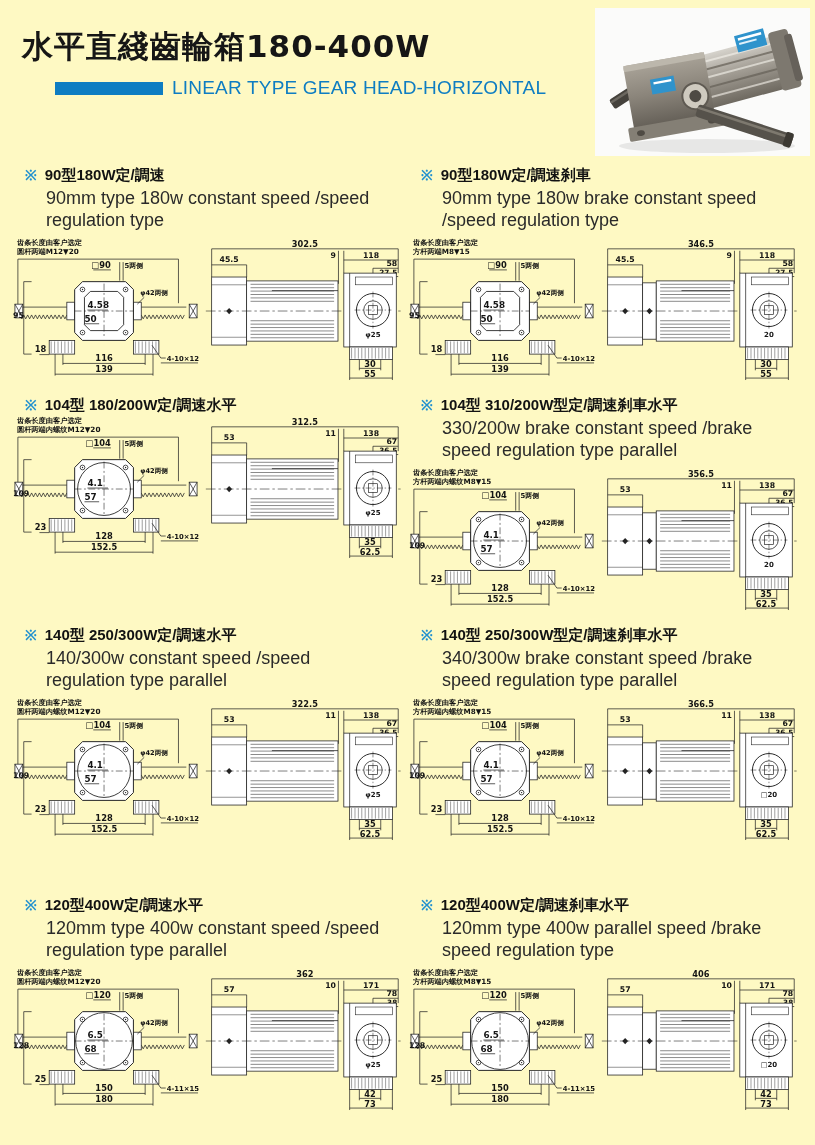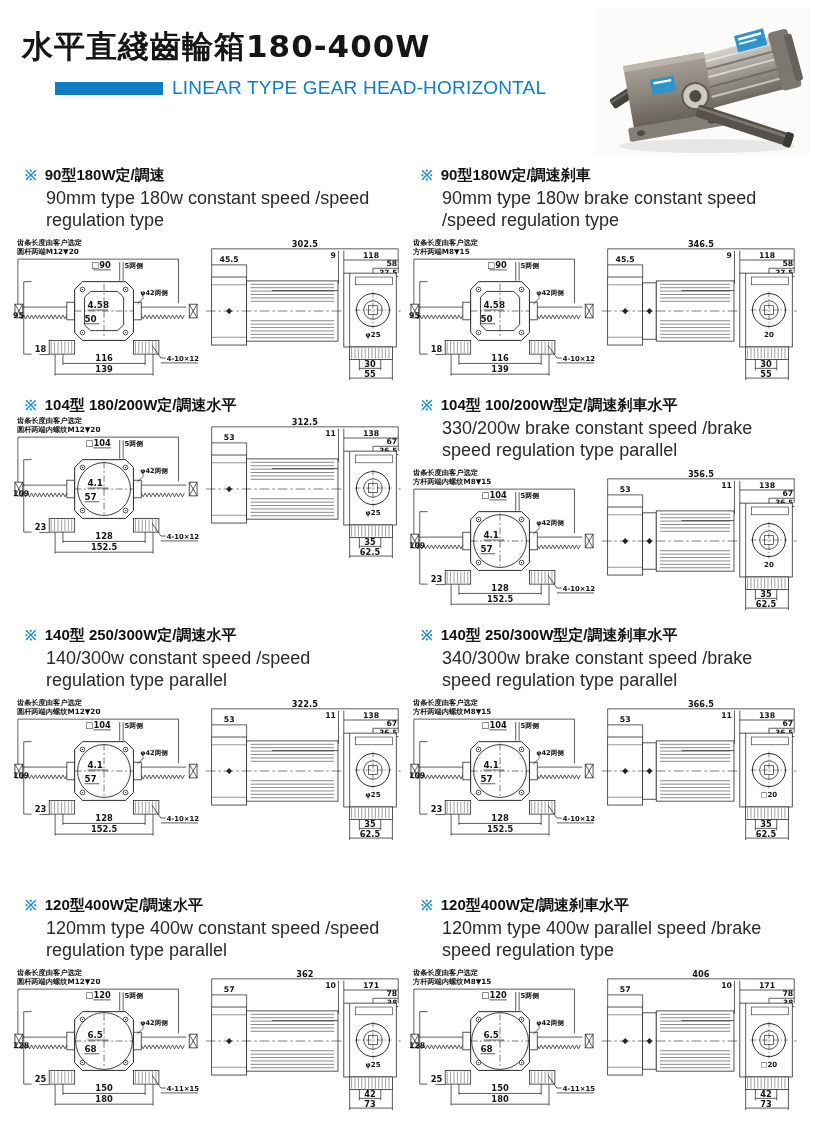--- a/index.html
+++ b/index.html
@@ -1,16 +1,16 @@
 <!DOCTYPE html>
 <html><head>
 <meta charset="utf-8">
 <style>
   html,body{margin:0;padding:0;background:#e8e8e8;}
-  .page{position:relative;width:815px;height:1145px;background:#ffffff;overflow:hidden;
+  .page{position:relative;width:815px;height:1145px;background:#fef9c3;overflow:hidden;
         font-family:"Liberation Sans",sans-serif;margin:0 auto;}
   
   .hdr{position:relative;height:158px;}
   .main-title{position:absolute;left:22px;top:26px;margin:0;font-size:31px;font-weight:800;
               color:#161616;letter-spacing:1px;font-family:"DejaVu Sans",sans-serif;}
   .subrow{position:absolute;left:22px;top:77px;display:flex;align-items:center;gap:9px;padding-left:33px;}
   .bar{width:108px;height:13px;background:#0e7dc2;}
   .subtitle{color:#0e7dc2;font-size:19px;font-weight:500;letter-spacing:0.2px;}
   .photo{position:absolute;right:5px;top:8px;width:215px;height:148px;}
   
@@ -559,21 +559,21 @@
             <polyline points="198,125 198,146" fill="none" stroke="#232323" stroke-width="0.75"></polyline>
             <polyline points="154,144 198,144" fill="none" stroke="#232323" stroke-width="0.75"></polyline>
             <text x="175" y="142.5" font-size="8.5" font-weight="700" text-anchor="middle" fill="#141414" font-family="&quot;DejaVu Sans&quot;,sans-serif">62.5</text>
           </svg>
       </div>
     </section>
 
     <section class="model r2">
       <h2 class="sec-title">
         <span class="mark">※</span>
-        <span>104型 100/200W型定/調速刹車水平</span>
+        <span>104型 310/200W型定/調速刹車水平</span>
       </h2>
       <p class="desc">330/200w brake constant speed /brake speed regulation type parallel</p>
       <div class="drawings">
         <svg class="front" viewBox="0 0 192 152">
             <text x="5" y="8" font-size="7.4" font-weight="700" text-anchor="start" fill="#141414" font-family="&quot;DejaVu Sans&quot;,sans-serif">齿条长度由客户选定</text>
             <text x="5" y="16.5" font-size="7.4" font-weight="700" text-anchor="start" fill="#141414" font-family="&quot;DejaVu Sans&quot;,sans-serif">方杆两端内螺纹M8▼15</text>
             <polyline points="6,22 170,22" fill="none" stroke="#232323" stroke-width="0.75"></polyline>
             <polyline points="6,22 6,68" fill="none" stroke="#232323" stroke-width="0.75"></polyline>
             <polyline points="170,22 170,67" fill="none" stroke="#232323" stroke-width="0.75"></polyline>
             <text x="101" y="31" font-size="8.5" font-weight="700" text-anchor="end" fill="#141414" font-family="&quot;DejaVu Sans&quot;,sans-serif">□104</text>

